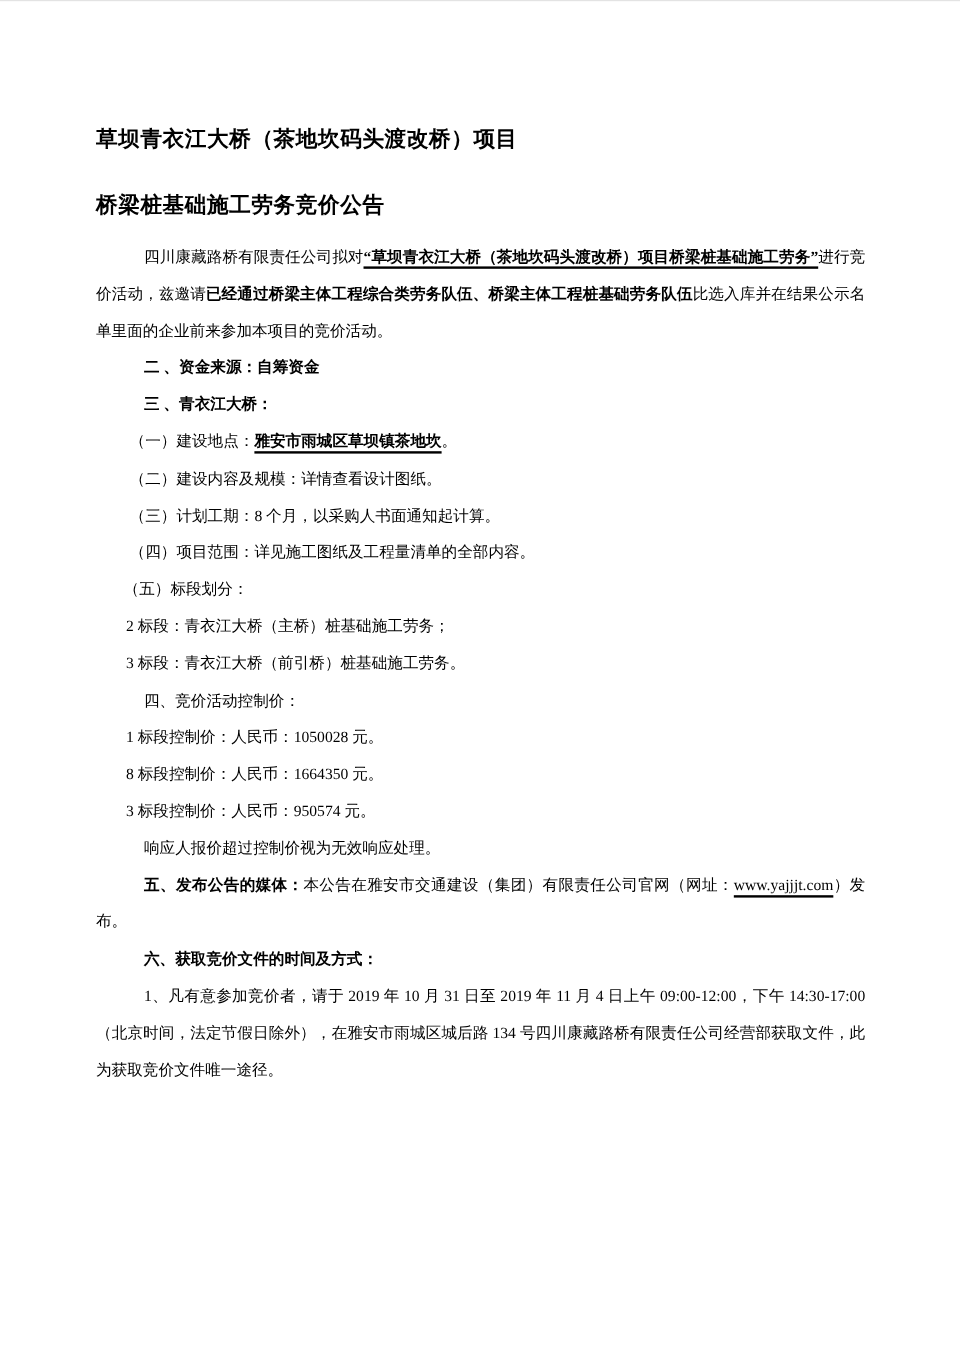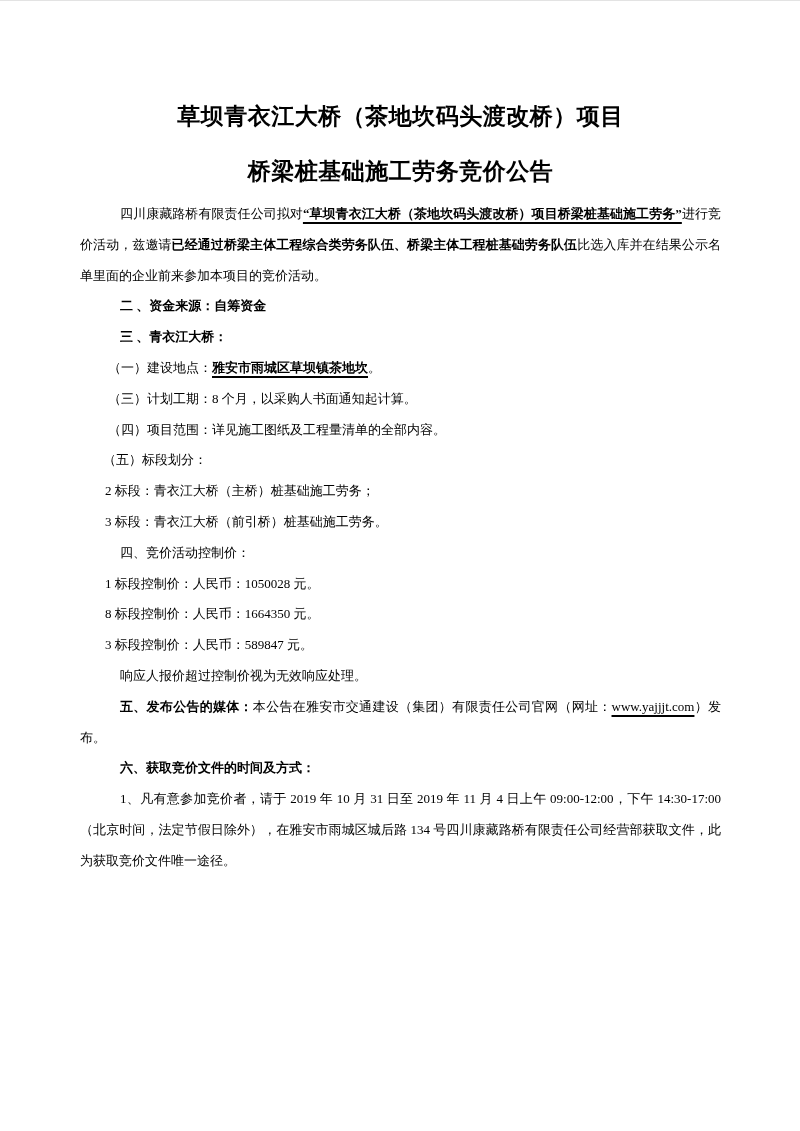--- a/index.html
+++ b/index.html
@@ -12,24 +12,23 @@
   }
   .page{
     box-sizing:border-box;
     width:800px;height:1131px;
     padding:88px 79px 0 80px;
     border-top:1px solid #e3e3e3;
     background:#ffffff;
   }
   h1.title{
     margin:0;
-    font-size:23px;
+    font-size:18px;
     font-weight:bold;
     line-height:55px;
-    text-align:center;
     letter-spacing:0.5px;
   }
   p.para{
     margin:0;
     font-size:13px;
     line-height:30.8px;
     word-break:break-all;
   }
   .j{text-align:justify;text-justify:inter-ideograph;}
   .ind-body{text-indent:40px;}
@@ -43,27 +42,28 @@
 <body>
 
 <div class="page">
   <h1 class="title">草坝青衣江大桥（茶地坎码头渡改桥）项目</h1>
   <h1 class="title">桥梁桩基础施工劳务竞价公告</h1>
   <div id="content">
       <p class="para ind-body j"><span>四川康藏路桥有限责任公司拟对</span><span class="b u">“草坝青衣江大桥（茶地坎码头渡改桥）项目桥梁桩基础施工劳务”</span><span>进行竞价活动，兹邀请</span><span class="b">已经通过桥梁主体工程综合类劳务队伍、桥梁主体工程桩基础劳务队伍</span><span>比选入库并在结果公示名单里面的企业前来参加本项目的竞价活动。</span></p>
       <p class="para ind-body"><span class="b">二 、资金来源：自筹资金</span></p>
       <p class="para ind-body"><span class="b">三 、青衣江大桥：</span></p>
       <p class="para ind-item"><span>（一）建设地点：</span><span class="b u">雅安市雨城区草坝镇茶地坎</span><span>。</span></p>
+      <p class="para ind-item"><span>（二）建设内容及规模：详情查看设计图纸。</span></p>
       <p class="para ind-item"><span>（三）计划工期：8 个月，以采购人书面通知起计算。</span></p>
       <p class="para ind-item"><span>（四）项目范围：详见施工图纸及工程量清单的全部内容。</span></p>
       <p class="para ind-item5"><span>（五）标段划分：</span></p>
       <p class="para ind-seg"><span>2 标段：青衣江大桥（主桥）桩基础施工劳务；</span></p>
       <p class="para ind-seg"><span>3 标段：青衣江大桥（前引桥）桩基础施工劳务。</span></p>
       <p class="para ind-body"><span>四、竞价活动控制价：</span></p>
       <p class="para ind-seg"><span>1 标段控制价：人民币：1050028 元。</span></p>
       <p class="para ind-seg"><span>8 标段控制价：人民币：1664350 元。</span></p>
-      <p class="para ind-seg"><span>3 标段控制价：人民币：589847 元。</span></p>
+      <p class="para ind-seg"><span>3 标段控制价：人民币：950574 元。</span></p>
       <p class="para ind-body"><span>响应人报价超过控制价视为无效响应处理。</span></p>
       <p class="para ind-body j"><span class="b">五、发布公告的媒体：</span><span>本公告在雅安市交通建设（集团）有限责任公司官网（网址：</span><span class="u">www.yajjjt.com</span><span>）发布。</span></p>
       <p class="para ind-body"><span class="b">六、获取竞价文件的时间及方式：</span></p>
       <p class="para ind-body j"><span>1、凡有意参加竞价者，请于 2019 年 10 月 31 日至 2019 年 11 月 4 日上午 09:00-12:00，下午 14:30-17:00（北京时间，法定节假日除外），在雅安市雨城区城后路 134 号四川康藏路桥有限责任公司经营部获取文件，此为获取竞价文件唯一途径。</span></p>
     </div>
 </div>
 
 </body></html>

